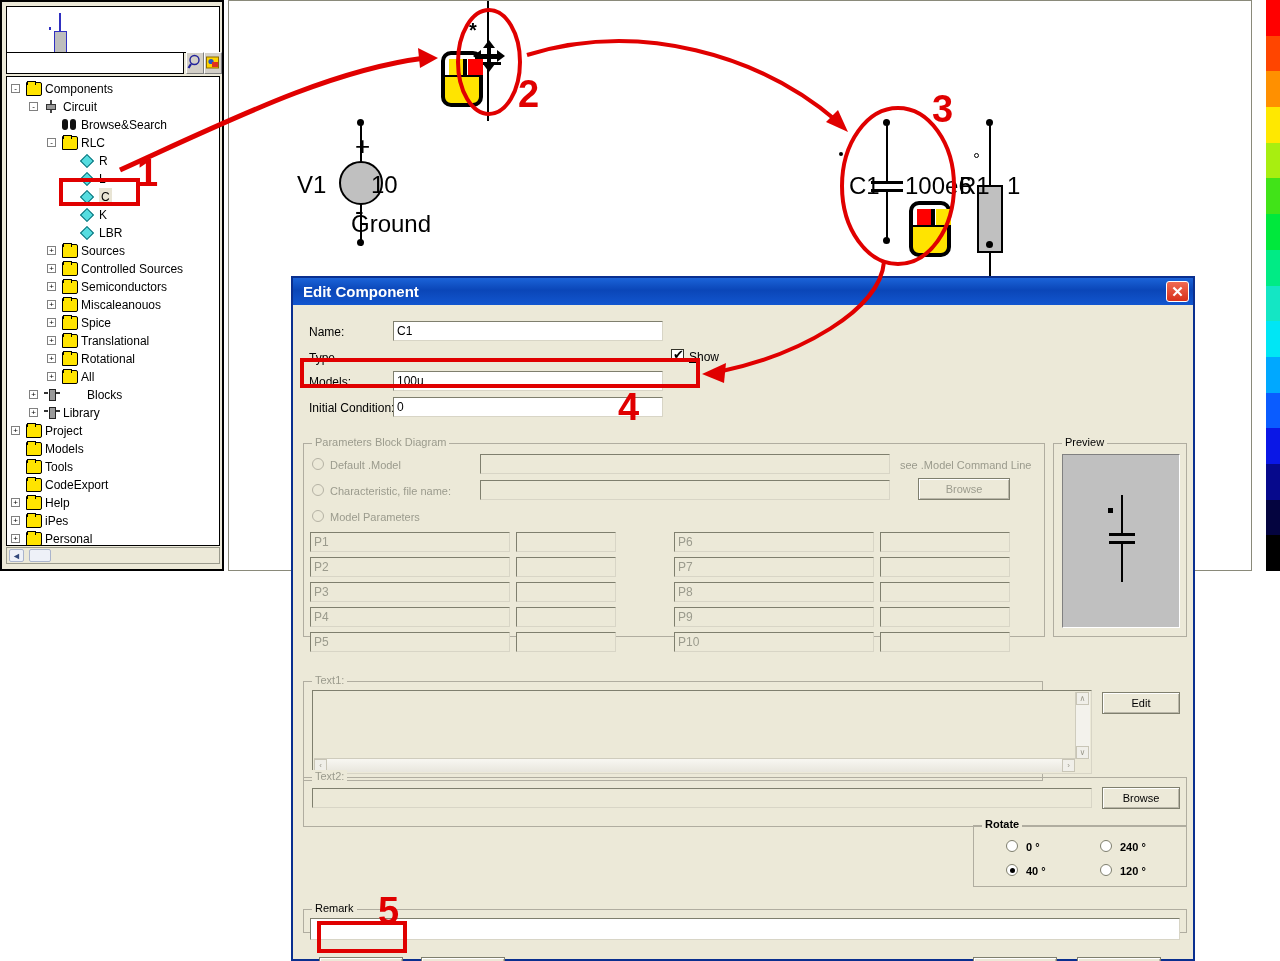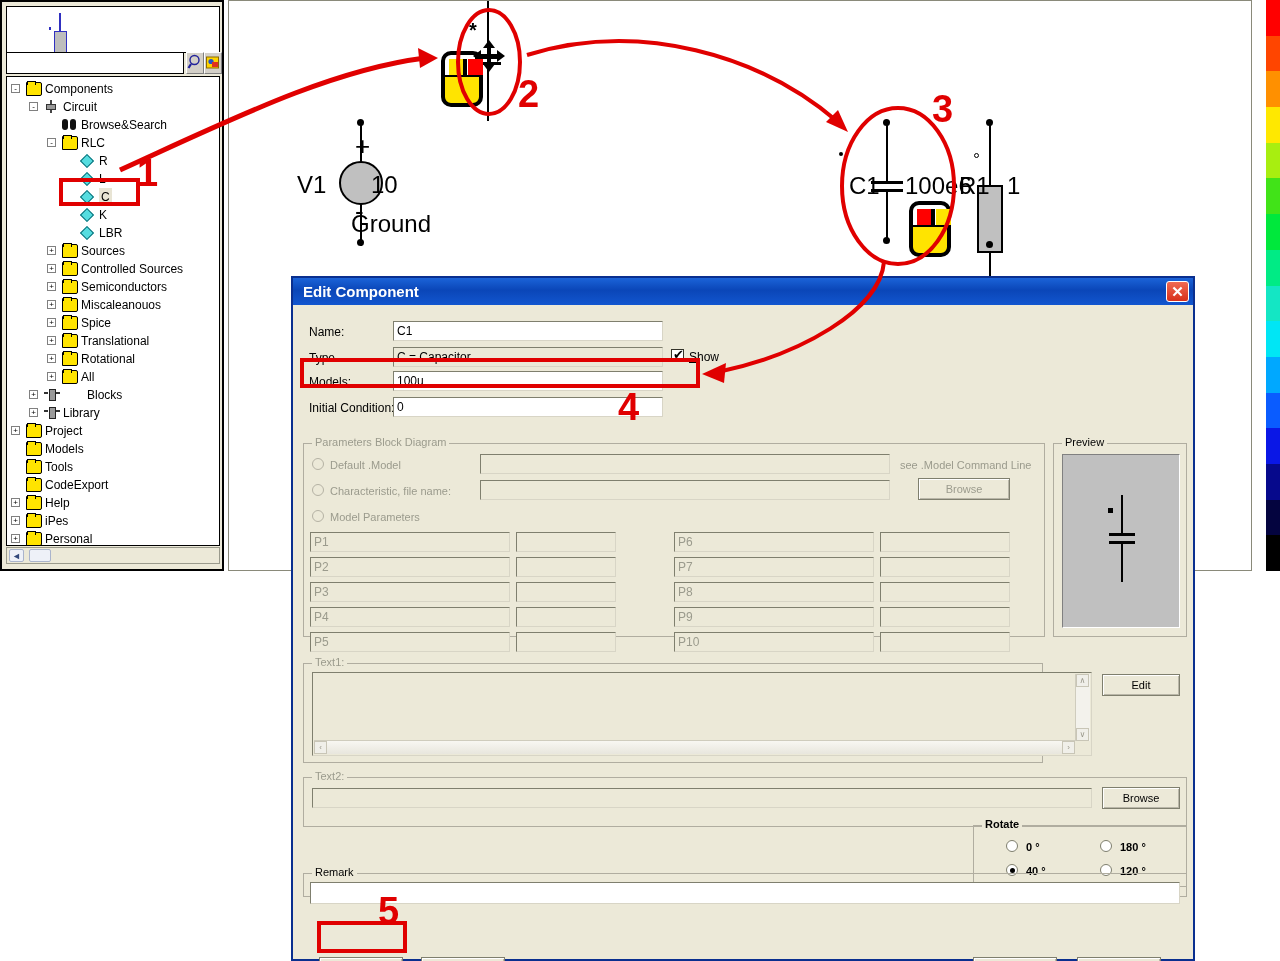--- a/index.html
+++ b/index.html
@@ -409,21 +409,20 @@
     <span>Edit Component</span>
     <div id="dlg-close">✕</div>
   </div>
 
   <div id="dlg-body">
 
     <div class="flabel" style="left:16px; top:20px;text-align:center;">Name:</div>
     <input class="ftext" style="left: 100px; top: 16px; width: 270px; height: 20px;" value="C1">
 
     <div class="flabel" style="left:16px; top:46px;">Type</div>
-    <input class="ftext ro" style="left: 100px; top: 42px; width: 270px; height: 20px;" readonly="" value="C = Capacitor">
     <div class="chk" style="left:378px; top:44px;"></div>
     <div class="flabel" style="left:396px; top:45px;">
       <span class="undl">S</span><span></span>how</div>
 
     <div class="flabel" style="left:16px; top:70px;">Models:</div>
     <input class="ftext" style="left: 100px; top: 66px; width: 270px; height: 20px;" value="100u">
 
     <div class="flabel" style="left:16px; top:96px;">Initial Condition:</div>
     <input class="ftext" style="left: 100px; top: 92px; width: 270px; height: 20px;" value="0">
 
@@ -471,21 +470,21 @@
       <div class="cap">Preview</div>
       <div id="preview-box" style="left:8px; top:10px; width:118px; height:174px;">
         <div style="position:absolute; left:58px; top:40px; width:2px; height:38px; background:#000;"></div>
         <div style="position:absolute; left:46px; top:78px; width:26px; height:3px; background:#000;"></div>
         <div style="position:absolute; left:46px; top:86px; width:26px; height:3px; background:#000;"></div>
         <div style="position:absolute; left:58px; top:89px; width:2px; height:38px; background:#000;"></div>
         <div style="position:absolute; left:45px; top:53px; width:5px; height:5px; background:#000;"></div>
       </div>
     </div>
 
-    <div class="grp dis" style="left:10px; top:358px; width:740px; height:100px;">
+    <div class="grp dis" style="left:10px; top:376px; width:740px; height:100px;">
       <div class="cap">Text1:</div>
       <div class="txtarea" style="left:8px; top:8px; width:780px; height:84px;">
         <div class="ta-vs">
           <div class="ta-btn" style="left:0; top:0;">∧</div>
           <div class="ta-btn" style="left:0; bottom:0;">∨</div>
         </div>
         <div class="ta-hs">
           <div class="ta-btn" style="left:0; top:0;">‹</div>
           <div class="ta-btn" style="right:0; top:0;">›</div>
         </div>
@@ -499,26 +498,26 @@
       <div class="btn" style="left:798px; top:9px; width:78px; height:22px;">Browse</div>
     </div>
 
     <div class="grp" style="left:680px; top:520px; width:214px; height:62px;font-weight:bold;">
       <div class="cap">Rotate</div>
       <div class="radio" style="left:32px; top:14px;"></div>
       <div class="rlab" style="left:52px; top:15px;">0 °</div>
       <div class="radio on" style="left:32px; top:38px;"></div>
       <div class="rlab" style="left:52px; top:39px;">40 °</div>
       <div class="radio" style="left:126px; top:14px;"></div>
-      <div class="rlab" style="left:146px; top:15px;">180 °</div>
+      <div class="rlab" style="left:146px; top:15px;">240 °</div>
       <div class="radio" style="left:126px; top:38px;"></div>
       <div class="rlab" style="left:146px; top:39px;">120 °</div>
     </div>
 
-    <div class="grp" style="left:10px; top:568px; width:884px; height:24px;">
+    <div class="grp" style="left:10px; top:604px; width:884px; height:24px;">
       <div class="cap">Remark</div>
       <input class="ftext" style="left: 6px; top: 8px; width: 870px; height: 22px;" value="">
     </div>
 
     <div class="btn" style="left:26px; top:652px; width:84px; height:24px;">
       </div>
     <div class="btn" style="left:128px; top:652px; width:84px; height:24px;">
       </div>
     <div class="btn" style="left:680px; top:652px; width:84px; height:24px;">
       </div>

